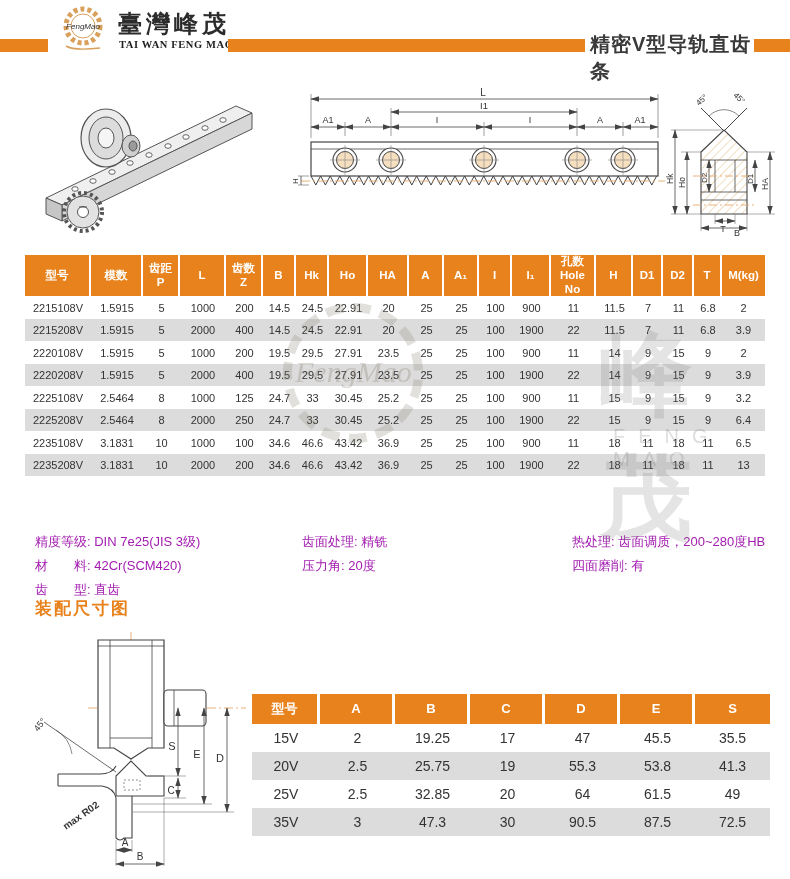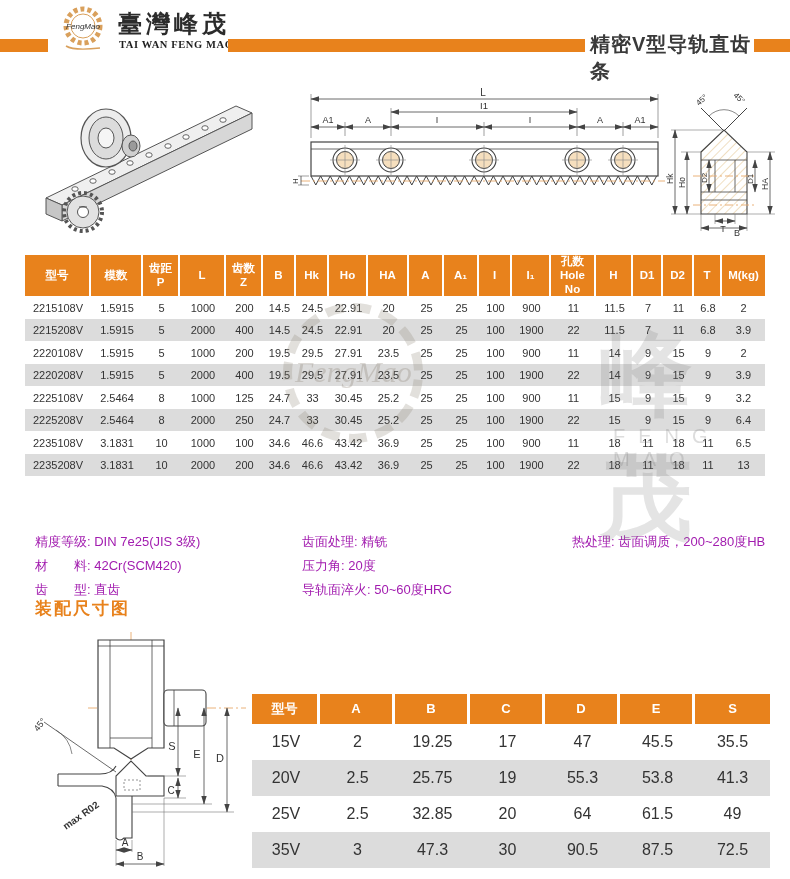--- a/index.html
+++ b/index.html
@@ -40,21 +40,21 @@
   .specs-col { position:absolute; top:505px; font-size:13px; color:#a21caf;margin-top:25px; }
   .specs-col .spec-line { line-height:24px; white-space:nowrap; }
   .sc1 { left:35px; } .sc2 { left:302px; } .sc3 { left:572px; }
 
   .section-title { position:absolute; left:35px; top:585px; font-size:17px; font-weight:bold; color:var(--accent); letter-spacing:2px;margin-top:12px; }
 
   
   .asm-table-wrap { position:absolute; left:252px; top:694px; width:518px; }
   .asm-table-wrap table.spec th { height:30px; font-size:13px; border-right:3px solid #fff; }
   .asm-table-wrap table.spec th:last-child { border-right:none; }
-  .asm-table-wrap table.spec td { font-size:16px; height:36px; }
+  .asm-table-wrap table.spec td { font-size:14px; height:28px; }
 </style>
 </head>
 <body>
 
 <div class="page">
 
   <svg class="logo-emblem" width="54" height="48" viewBox="0 0 54 48">
     <circle cx="27" cy="22" r="17" fill="none" stroke="#D9A05C" stroke-width="5" stroke-dasharray="4 3"></circle>
     <circle cx="27" cy="22" r="12" fill="#fff" stroke="#D9A05C" stroke-width="1"></circle>
     <text x="27" y="25" text-anchor="middle" font-size="8" font-style="italic" fill="#E8821C">FengMao</text>
@@ -445,24 +445,24 @@
   </div>
 
   <div class="specs-col sc1">
       <div class="spec-line">精度等级: DIN 7e25(JIS 3级)</div>
       <div class="spec-line">材　　料: 42Cr(SCM420)</div>
       <div class="spec-line">齿　　型: 直齿</div>
     </div>
   <div class="specs-col sc2">
       <div class="spec-line">齿面处理: 精铣</div>
       <div class="spec-line">压力角: 20度</div>
-      <div class="spec-line">导轨面淬火: 50~60度HRC</div>
     </div>
   <div class="specs-col sc3">
       <div class="spec-line">热处理: 齿面调质，200~280度HB</div>
+      <div class="spec-line">四面磨削: 有</div>
     </div>
 
   <div class="section-title">装配尺寸图</div>
 
   <svg class="drw" style="left:28px;top:626px" width="225" height="248" viewBox="0 0 225 248">
     <line x1="103" y1="6" x2="103" y2="140" stroke="#E8A96B" stroke-width="0.9" stroke-dasharray="9 3 2 3"></line>
     <line x1="60" y1="82" x2="218" y2="82" stroke="#E8A96B" stroke-width="0.9" stroke-dasharray="9 3 2 3"></line>
     <g>
       <polygon points="70,14 136,14 136,122 120,122 103,133 86,122 70,122" fill="#fff" stroke="#444" stroke-width="1.2"></polygon>
       <line x1="82" y1="14" x2="82" y2="122" stroke="#444" stroke-width="0.8"></line>

